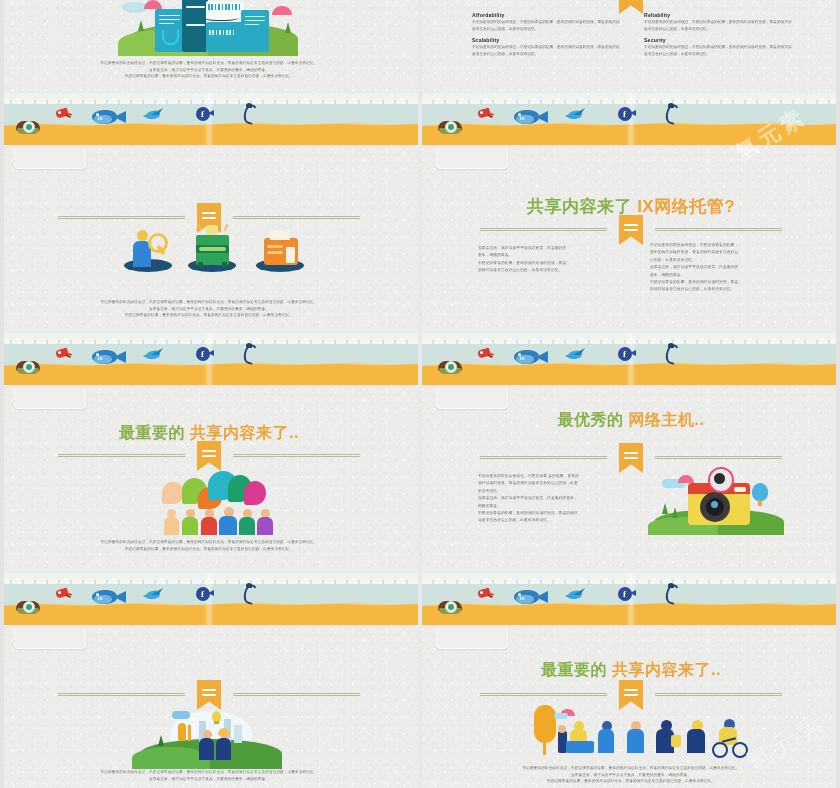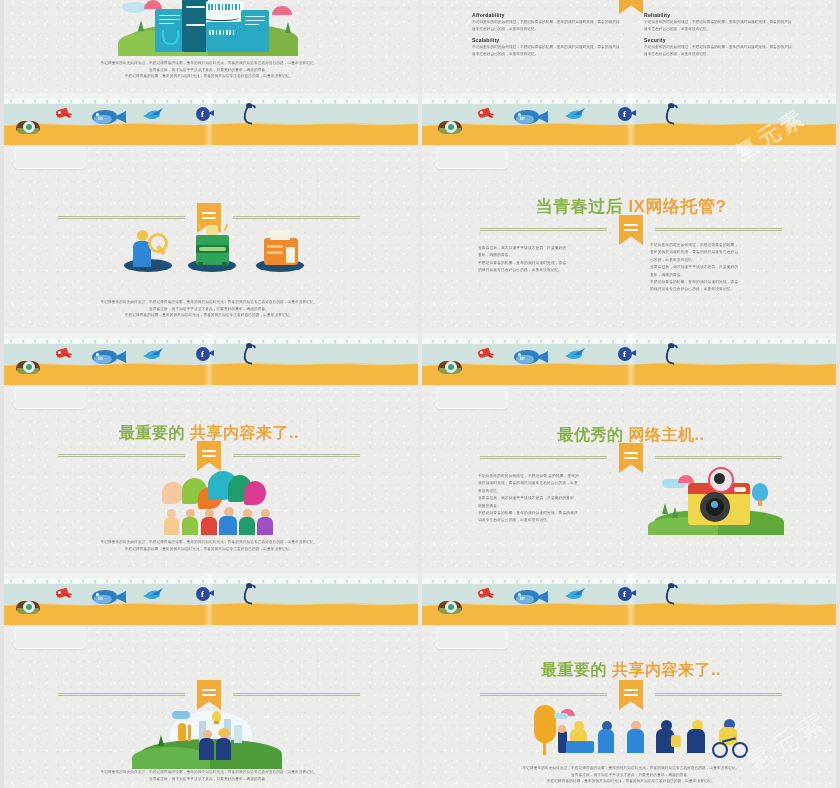--- a/index.html
+++ b/index.html
@@ -401,21 +401,21 @@
     </div>
   </div>
 
   <div class="slide s4">
     <div class="hanger">
       <div class="rope a"></div>
         <div class="rope b"></div>
         <div class="plate"></div>
     </div>
     <div class="title" style="top:48px;font-size:17px;">
-      <span class="t-green">当青春过后</span>
+      <span class="t-green">共享内容来了</span>
       <span class="t-orange">IX网络托管?</span>
     </div>
     <div class="divider" style="top:74px;">
         <div class="ln l"></div>
         <div class="ln r"></div>
       <div class="ribbon">
           <div class="eq">
             <i></i>
             <i></i>
           </div>
@@ -567,21 +567,21 @@
         </div>
     </div>
   </div>
 
   <div class="slide s6">
     <div class="hanger">
       <div class="rope a"></div>
         <div class="rope b"></div>
         <div class="plate"></div>
     </div>
-    <div class="title" style="top:38px;">
+    <div class="title" style="top:23px;">
       <span class="t-green">最优秀的</span>
       <span class="t-orange">网络主机..</span>
     </div>
     <div class="divider" style="top:62px;">
         <div class="ln l"></div>
         <div class="ln r"></div>
       <div class="ribbon">
           <div class="eq">
             <i></i>
             <i></i>

